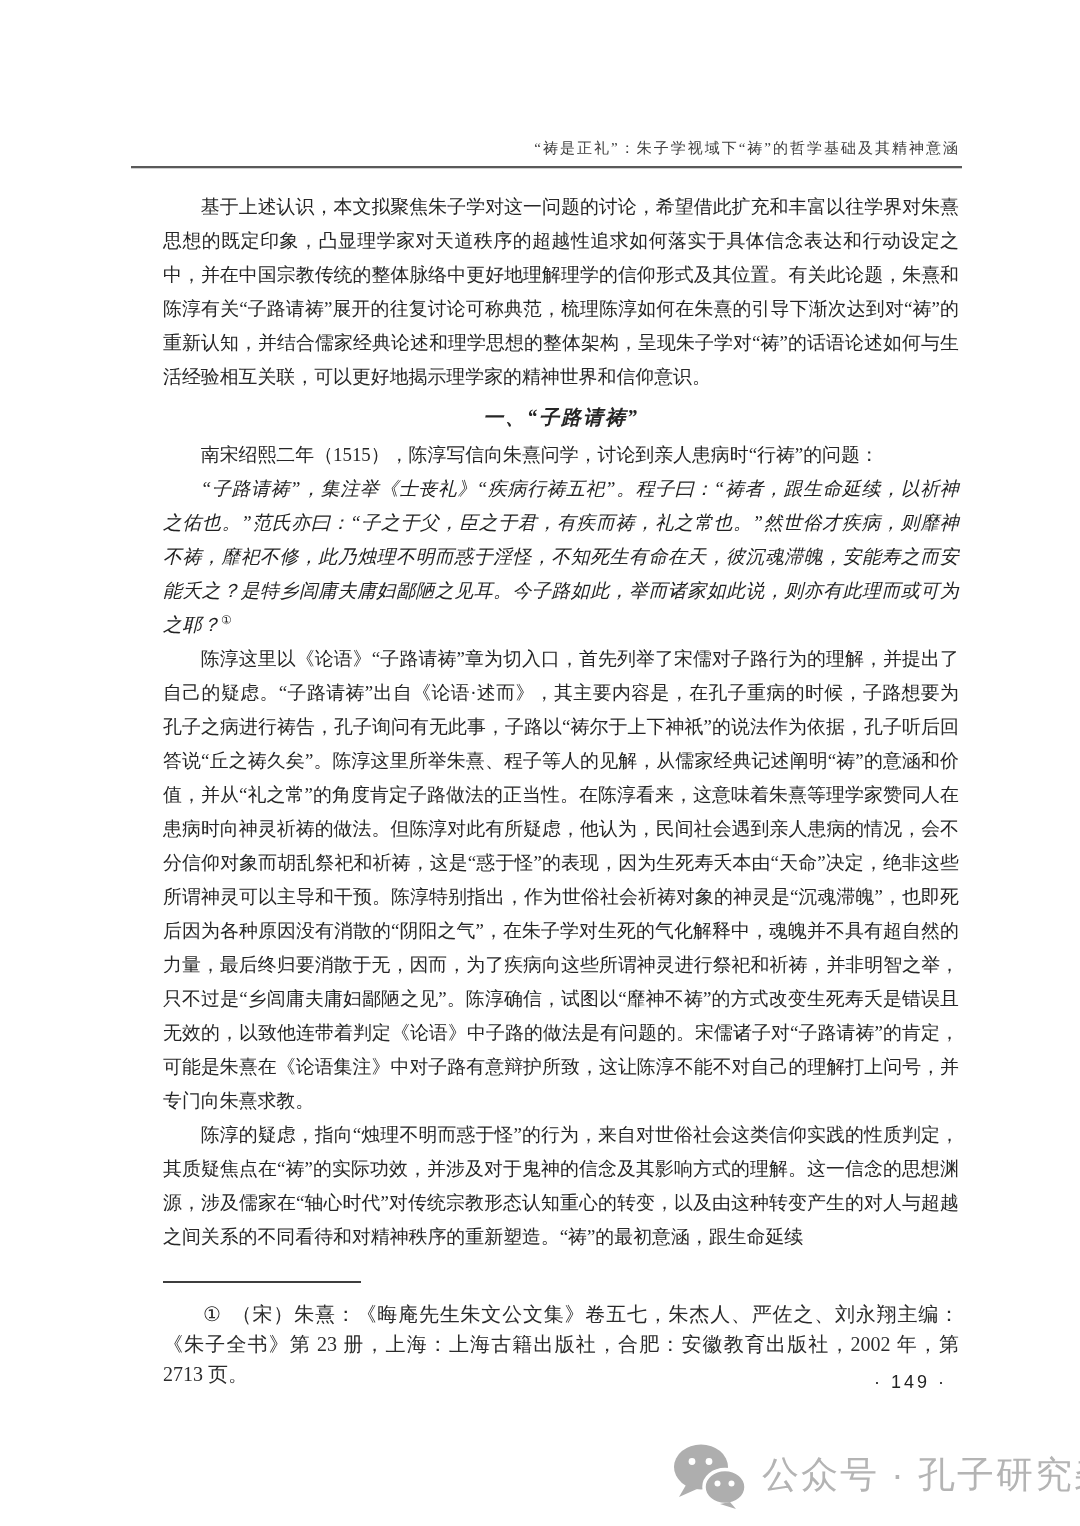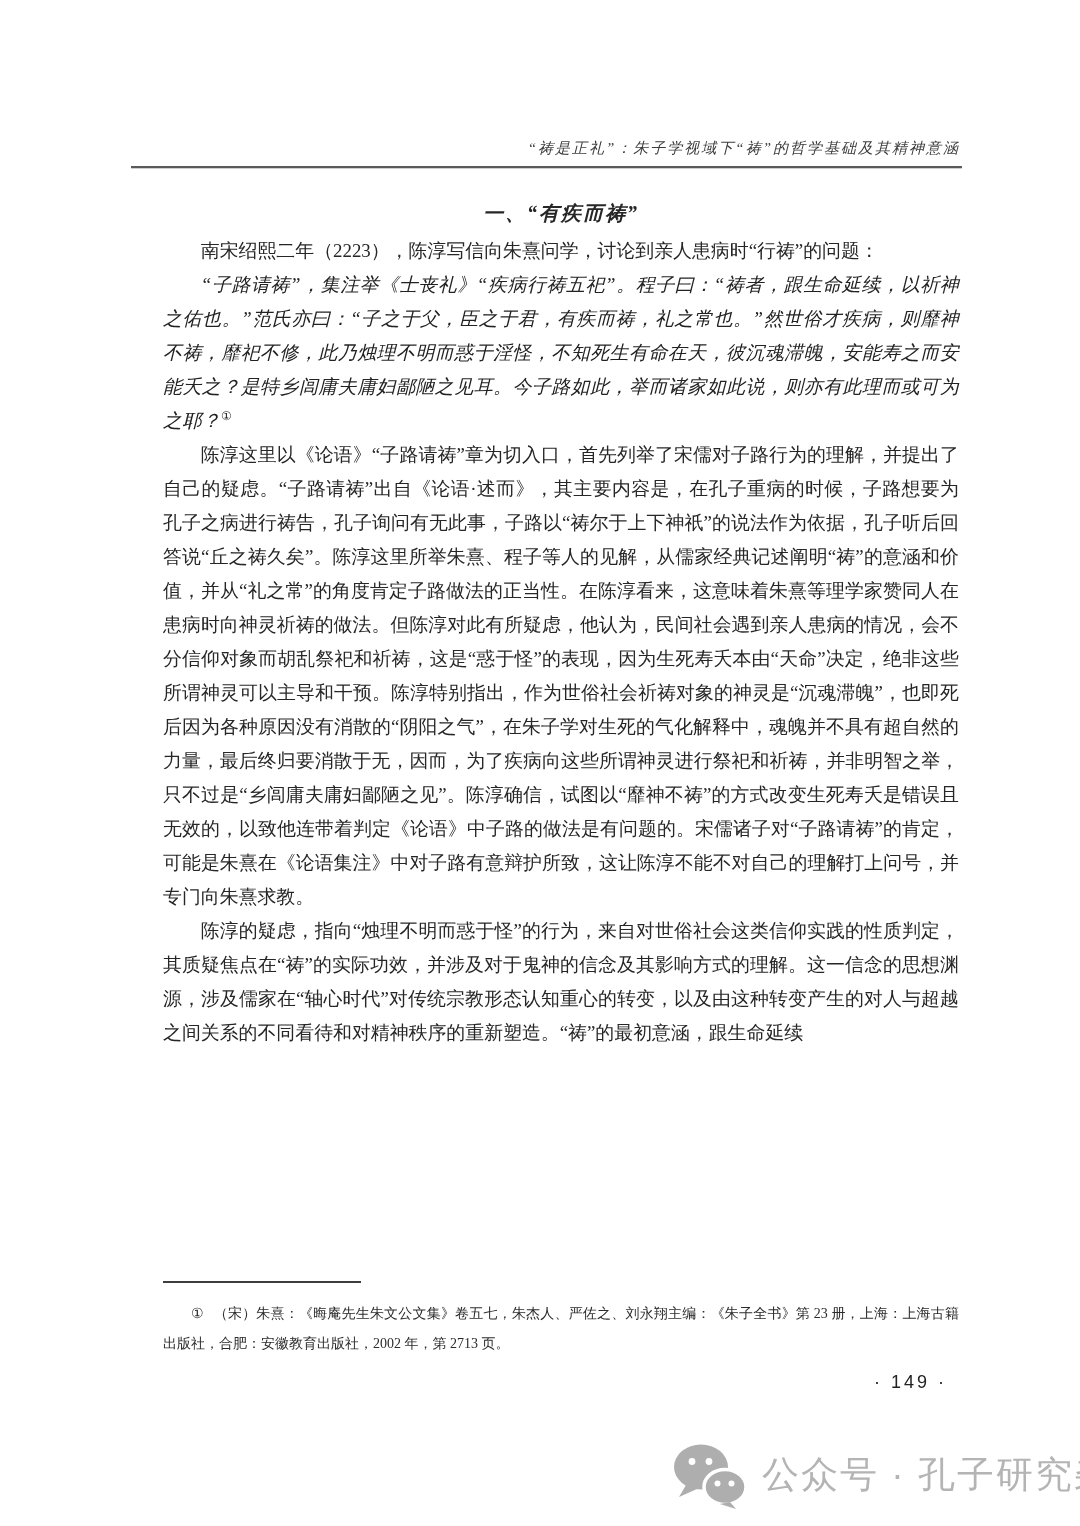--- a/index.html
+++ b/index.html
@@ -6,21 +6,20 @@
   body{
     width:1080px;height:1526px;position:relative;
     background:#ffffff;
     font-family:"Liberation Serif","DejaVu Serif",serif;
     color:#262626;
     overflow:hidden;
   }
   .running-head{
     position:absolute;top:139px;right:120px;
     font-size:15px;letter-spacing:2px;color:#3c3c3c;
-    font-style:italic;
     white-space:nowrap;
     text-align:center;
   }
   .head-rule{
     position:absolute;top:166px;left:131px;width:831px;height:2px;
     background:#5a5a5a;border-bottom:1px solid #cfcfcf;
   }
   .content{
     position:absolute;left:163px;top:190px;width:796px;
     font-size:18.9px;line-height:34px;text-align:justify;
@@ -38,21 +37,21 @@
     letter-spacing:0.4px;
   }
   .fn-ref{font-size:12px;vertical-align:super;line-height:0;font-style:normal;}
   .footnote-block{
     position:absolute;left:163px;top:1281px;width:796px;
   }
   .footnote-rule{
     width:198px;height:2px;background:#3d3d3d;margin:0 0 16px 0;
   }
   .footnote{
-    font-size:14px;line-height:30px;text-align:justify;margin:0;text-indent:2em;
+    font-size:20px;line-height:30px;text-align:justify;margin:0;text-indent:2em;
     color:#2b2b2b;
   }
   .footnote .marker{margin-right:10px;}
   .page-number{
     position:absolute;top:1372px;right:133px;
     font-family:"Liberation Sans","DejaVu Sans",sans-serif;
     font-size:18px;letter-spacing:3px;color:#222222;
   }
   .watermark{
     position:absolute;top:1441px;left:670px;
@@ -65,22 +64,23 @@
   }
   .wechat-icon{display:block;}
 </style>
 </head>
 <body>
 
 <div class="running-head">“祷是正礼”：朱子学视域下“祷”的哲学基础及其精神意涵</div>
 <div class="head-rule"></div>
 
 <div class="content">
-  <p class="section-heading">一、“有疾而祷”</p>
-  <p>南宋绍熙二年（2223），陈淳写信向朱熹问学，讨论到亲人患病时“行祷”的问题：</p>
+  <p>基于上述认识，本文拟聚焦朱子学对这一问题的讨论，希望借此扩充和丰富以往学界对朱熹思想的既定印象，凸显理学家对天道秩序的超越性追求如何落实于具体信念表达和行动设定之中，并在中国宗教传统的整体脉络中更好地理解理学的信仰形式及其位置。有关此论题，朱熹和陈淳有关“子路请祷”展开的往复讨论可称典范，梳理陈淳如何在朱熹的引导下渐次达到对“祷”的重新认知，并结合儒家经典论述和理学思想的整体架构，呈现朱子学对“祷”的话语论述如何与生活经验相互关联，可以更好地揭示理学家的精神世界和信仰意识。</p>
+  <p class="section-heading">一、“子路请祷”</p>
+  <p>南宋绍熙二年（1515），陈淳写信向朱熹问学，讨论到亲人患病时“行祷”的问题：</p>
   <p class="block-quote"><span>“子路请祷”，集注举《士丧礼》“疾病行祷五祀”。程子曰：“祷者，跟生命延续，以祈神之佑也。”范氏亦曰：“子之于父，臣之于君，有疾而祷，礼之常也。”然世俗才疾病，则靡神不祷，靡祀不修，此乃烛理不明而惑于淫怪，不知死生有命在天，彼沉魂滞魄，安能寿之而安能夭之？是特乡闾庸夫庸妇鄙陋之见耳。今子路如此，举而诸家如此说，则亦有此理而或可为之耶？</span><span class="fn-ref">①</span></p>
   <p>陈淳这里以《论语》“子路请祷”章为切入口，首先列举了宋儒对子路行为的理解，并提出了自己的疑虑。“子路请祷”出自《论语·述而》，其主要内容是，在孔子重病的时候，子路想要为孔子之病进行祷告，孔子询问有无此事，子路以“祷尔于上下神祇”的说法作为依据，孔子听后回答说“丘之祷久矣”。陈淳这里所举朱熹、程子等人的见解，从儒家经典记述阐明“祷”的意涵和价值，并从“礼之常”的角度肯定子路做法的正当性。在陈淳看来，这意味着朱熹等理学家赞同人在患病时向神灵祈祷的做法。但陈淳对此有所疑虑，他认为，民间社会遇到亲人患病的情况，会不分信仰对象而胡乱祭祀和祈祷，这是“惑于怪”的表现，因为生死寿夭本由“天命”决定，绝非这些所谓神灵可以主导和干预。陈淳特别指出，作为世俗社会祈祷对象的神灵是“沉魂滞魄”，也即死后因为各种原因没有消散的“阴阳之气”，在朱子学对生死的气化解释中，魂魄并不具有超自然的力量，最后终归要消散于无，因而，为了疾病向这些所谓神灵进行祭祀和祈祷，并非明智之举，只不过是“乡闾庸夫庸妇鄙陋之见”。陈淳确信，试图以“靡神不祷”的方式改变生死寿夭是错误且无效的，以致他连带着判定《论语》中子路的做法是有问题的。宋儒诸子对“子路请祷”的肯定，可能是朱熹在《论语集注》中对子路有意辩护所致，这让陈淳不能不对自己的理解打上问号，并专门向朱熹求教。</p>
   <p>陈淳的疑虑，指向“烛理不明而惑于怪”的行为，来自对世俗社会这类信仰实践的性质判定，其质疑焦点在“祷”的实际功效，并涉及对于鬼神的信念及其影响方式的理解。这一信念的思想渊源，涉及儒家在“轴心时代”对传统宗教形态认知重心的转变，以及由这种转变产生的对人与超越之间关系的不同看待和对精神秩序的重新塑造。“祷”的最初意涵，跟生命延续</p>
 </div>
 
 <div class="footnote-block">
   <div class="footnote-rule"></div>
   <p class="footnote"><span class="marker">①</span><span>（宋）朱熹：《晦庵先生朱文公文集》卷五七，朱杰人、严佐之、刘永翔主编：《朱子全书》第 23 册，上海：上海古籍出版社，合肥：安徽教育出版社，2002 年，第 2713 页。</span></p>
 </div>
 

